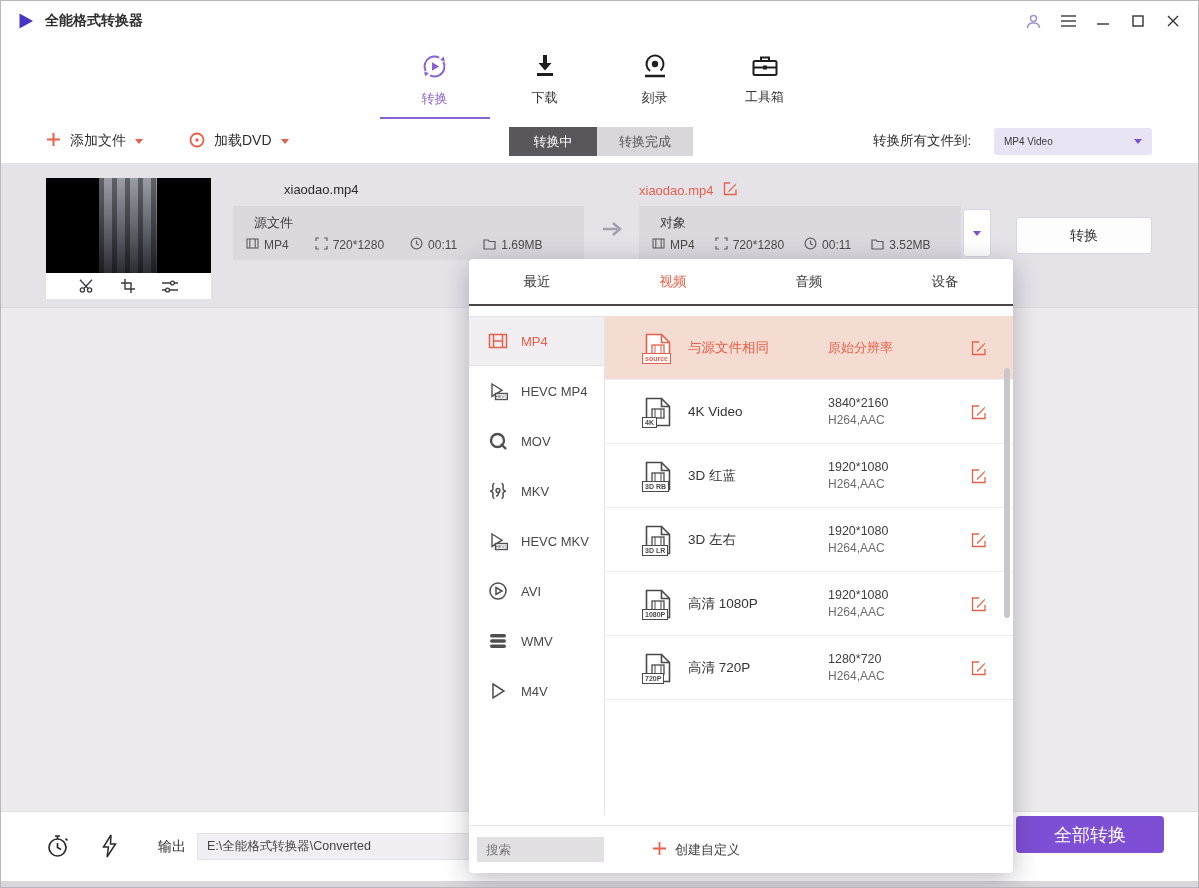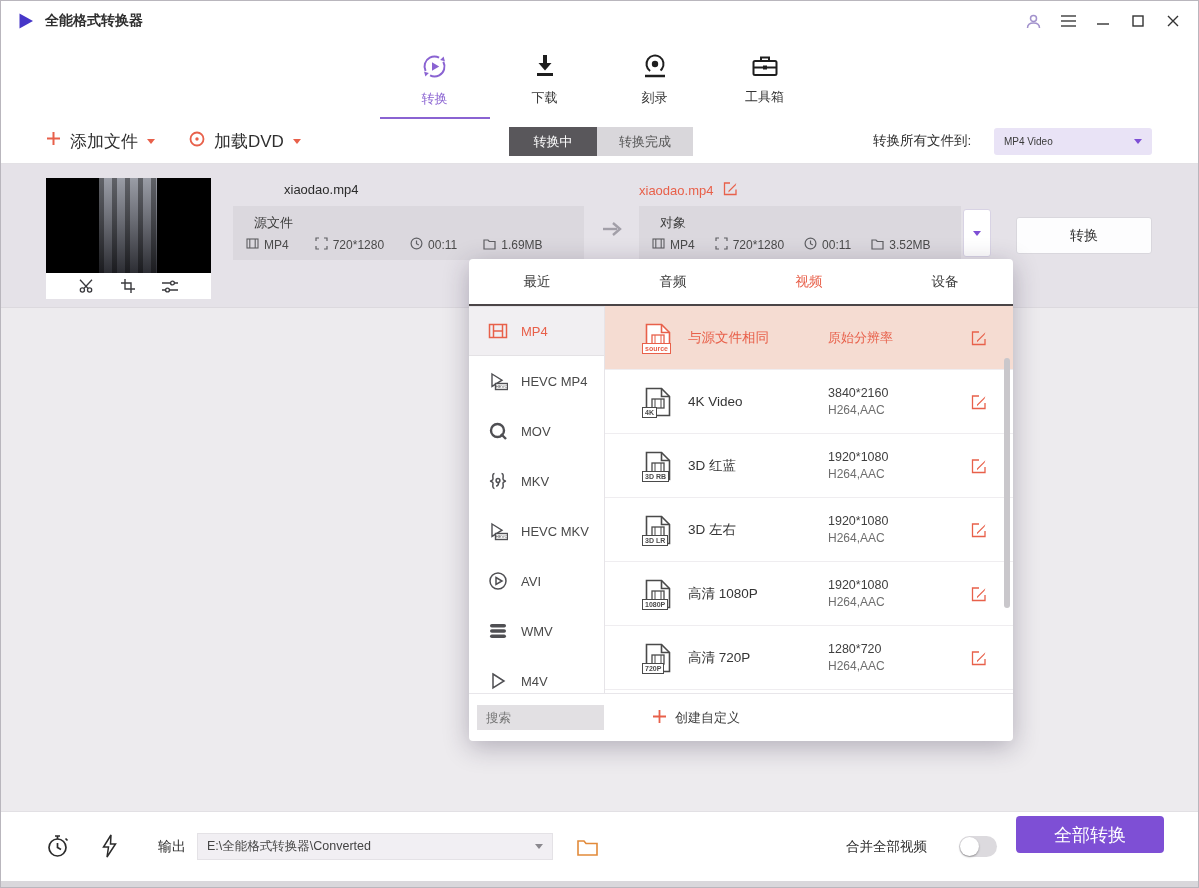--- a/index.html
+++ b/index.html
@@ -15,21 +15,21 @@
 
   
   .nav { position:absolute; top:40px; left:0; right:0; height:78px; display:flex; justify-content:center; background:#fff; }
   .nav-tab { width:110px; display:flex; flex-direction:column; align-items:center; justify-content:center; gap:7px; position:relative; cursor:pointer; }
   .nav-label { font-size:13px; color:#333; }
   .nav-tab.active .nav-label { color:#8a63d2; }
   .nav-underline { position:absolute; bottom:0; left:0; right:0; height:2px; background:#8a63d2; }
 
   
   .toolbar { position:absolute; top:118px; left:0; right:0; height:45px; background:#fff; border-bottom:1px solid #e3e1e5; }
-  .tool-btn { position:absolute; top:0; bottom:0; display:flex; align-items:center; gap:9px; cursor:pointer; font-size:17px; color:#2f2f2f; }
+  .tool-btn { position:absolute; top:0; bottom:0; display:flex; align-items:center; gap:9px; cursor:pointer; font-size:14px; color:#2f2f2f; }
   .tool-add { left:45px; } .tool-dvd { left:188px; }
   .caret { width:0; height:0; border-left:4px solid transparent; border-right:4px solid transparent; border-top:5px solid #e8604a; display:inline-block; }
   .caret.purple { border-top-color:#7e4fd5; }
   .caret.gray { border-top-color:#8a888e; }
   .seg { position:absolute; left:508px; top:8px; height:29px; display:flex; cursor:pointer; }
   .seg > div { display:flex; align-items:center; justify-content:center; font-size:13px; }
   .seg-converting { width:88px; background:#59575b; color:#fff; }
   .seg-done { width:96px; background:#d9d7db; color:#555; }
   .convert-to-label { position:absolute; left:872px; top:0; bottom:0; display:flex; align-items:center; font-size:13.5px; }
   .format-select { position:absolute; left:993px; top:9px; width:158px; height:27px; background:#e9e3f6; border-radius:3px; display:flex; align-items:center; padding:0 10px; cursor:pointer; }
@@ -52,22 +52,22 @@
   .specs { position:absolute; left:13px; bottom:7px; display:flex; align-items:center; }
   .src-box .specs { gap:26px; } .tgt-box .specs { gap:20px; }
   .spec { display:flex; align-items:center; gap:5px; font-size:12px; color:#4b4b4b; }
   .flow-arrow { position:absolute; left:601px; top:56px; }
   .tgt-name-row { position:absolute; left:638px; top:17px; display:flex; align-items:center; gap:10px; }
   .tgt-name { font-size:13px; color:#e8604a; }
   .tgt-dd { position:absolute; left:962px; top:45px; width:28px; height:48px; background:#fff; border:1px solid #d8d3e4; border-radius:3px; display:flex; align-items:center; justify-content:center; cursor:pointer; }
   .convert-btn { position:absolute; left:1015px; top:53px; width:136px; height:37px; background:#fdfdfe; border:1px solid #d9d7dd; border-radius:3px; display:flex; align-items:center; justify-content:center; font-size:14px; color:#333; cursor:pointer; }
 
   
-  .popup { position:absolute; left:468px; top:95px; width:544px; height:482px; background:#fff; border-radius:4px;
-           box-shadow:0 6px 26px rgba(40,30,60,.30); z-index:20; display:flex; flex-direction:column; overflow:hidden; }
+  .popup { position:absolute; left:468px; top:95px; width:544px; height:614px; background:#fff; border-radius:4px;
+           box-shadow:0 6px 26px rgba(40,30,60,.30); z-index:20; display:flex; flex-direction:column; overflow:hidden;gap:10px; }
   
   .popup-tabs { height:47px; display:flex; border-bottom:2px solid #4a4547; flex-shrink:0; }
   .popup-tab { flex:1; display:flex; align-items:center; justify-content:center; font-size:13.5px; color:#3c3c3c; cursor:pointer; }
   .popup-tab.active { color:#e8604a; }
   .popup-body { flex:1; display:flex; min-height:0; position:relative; }
   .fmt-list { width:136px; border-right:1px solid #e6e4e8; overflow:hidden; }
   .fmt-item { height:50px; display:flex; align-items:center; padding-left:19px; gap:13px; font-size:13px; color:#4a4a4a; cursor:pointer; }
   .fmt-item .fic { width:20px; height:20px; display:inline-flex; align-items:center; justify-content:center; color:#4f4f53; }
   .fmt-item.active { background:#f1eff2; color:#e8604a; border-top:1px solid #e4e2e5; border-bottom:1px solid #e4e2e5; }
   .fmt-item.active .fic { color:#e8604a; }
@@ -335,22 +335,22 @@
       <div class="tgt-dd">
         <span class="caret purple"></span>
       </div>
 
       <div class="convert-btn">转换</div>
     </div>
 
     <div class="popup">
       <div class="popup-tabs">
         <div class="popup-tab">最近</div>
+        <div class="popup-tab active">视频</div>
         <div class="popup-tab">音频</div>
-        <div class="popup-tab active">视频</div>
         <div class="popup-tab">设备</div>
       </div>
 
       <div class="popup-body">
         <div class="fmt-list">
           <div class="fmt-item active">
             <span class="fic">
                 <svg width="20" height="20" viewBox="0 0 20 20" fill="none" stroke="currentColor" stroke-width="1.5">
                   <rect x="1.5" y="3.5" width="17" height="13"></rect>
                   <path d="M5.5 3.5v13M14.5 3.5v13M5.5 10h9"></path>

